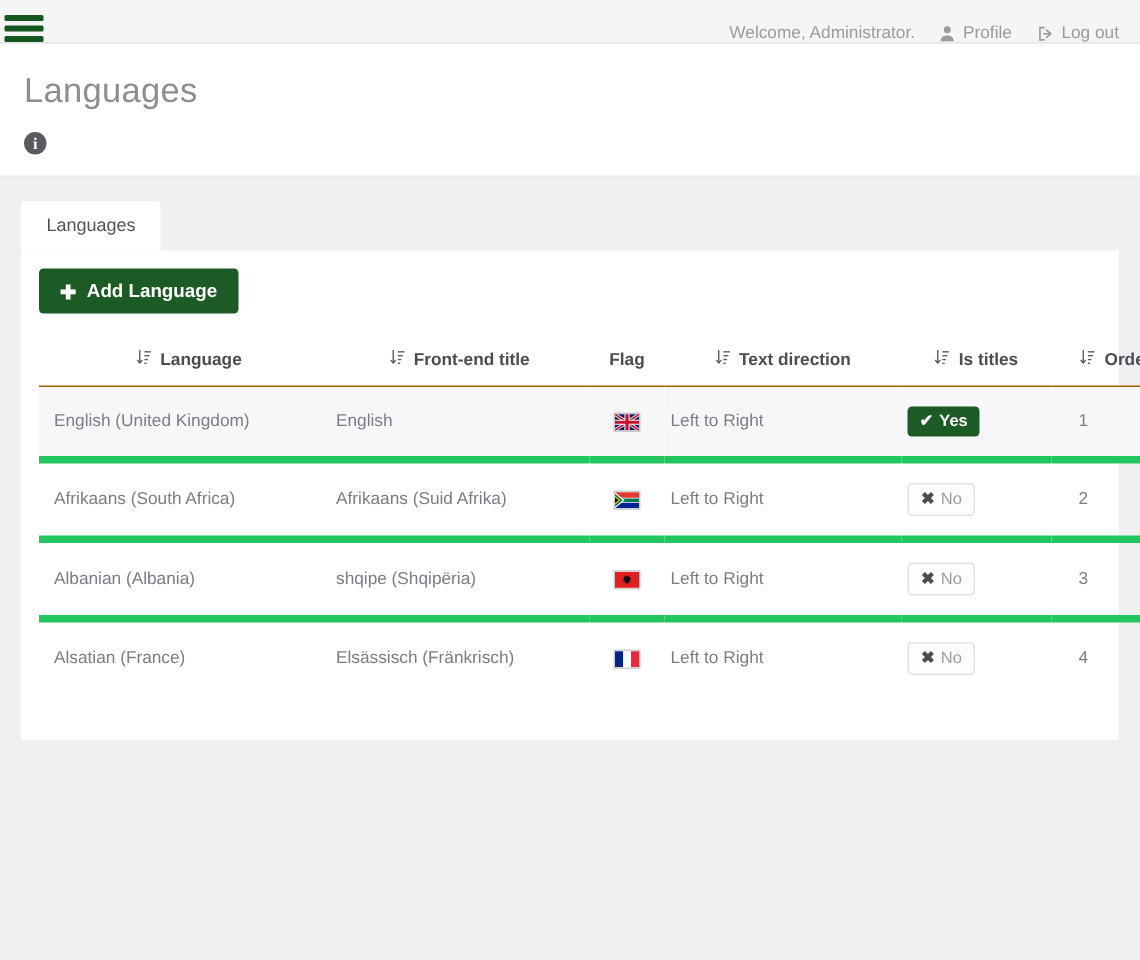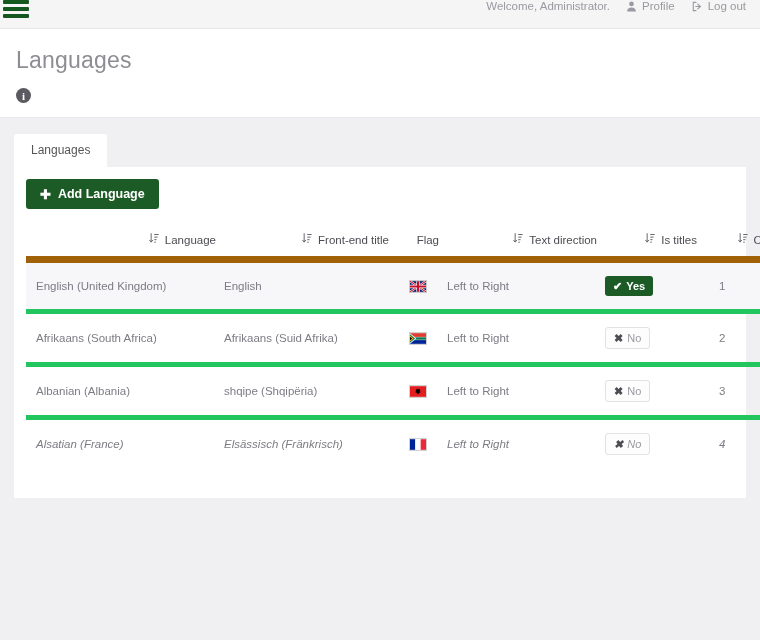--- a/index.html
+++ b/index.html
@@ -16,21 +16,21 @@
     overflow: hidden;
   }
 
   
   .topbar {
     position: relative;
     height: 28px;
     background: #f5f5f6;
     border-bottom: 1px solid #e6e6e8;
     display: flex;
-    align-items: flex-start;
+    align-items: flex-end;
   }
   .hamburger {
     width: 26px;
     margin-left: 3px;
     display: flex;
     flex-direction: column;
     justify-content: center;
     gap: 3px;
     cursor: pointer;
   }
@@ -144,37 +144,37 @@
   }
 
   
   table.lang-table {
     width: 100%;
     border-collapse: collapse;
     margin-top: 18px;
     table-layout: fixed;
   }
   table.lang-table th {
-    text-align: right;
+    text-align: center;
     font-size: 11.5px;
-    font-weight: normal;
+    font-weight: bold;
     color: #4c4c52;
     padding: 6px 4px 10px 4px;
-    border-bottom: 7px solid #a16207;
+    border-bottom: 1px solid #a16207;
     white-space: nowrap;
   }
   table.lang-table td {
     font-size: 11.5px;
     color: #7c7c84;
     padding: 13px 4px;
     border-bottom: 5px solid #22c55e;
     vertical-align: middle;
   }
   tr.is-default td { background: #f7f7f9; }
-  tr.last-row td { border-bottom: none; font-style: italic; }
+  tr.last-row td { border-bottom: none; }
 
   .th-inner { display: inline-flex; align-items: center; gap: 6px; }
   .sort-icon { display: block; }
 
   .col-language   { width: 180px; padding-left: 10px !important; }
   .col-frontend   { width: 165px; }
   .col-flag       { width: 42px; text-align: center; margin-top: 42px; }
   .col-direction  { width: 150px; }
   .col-default    { width: 92px; }
   .col-order      { width: 78px; }

